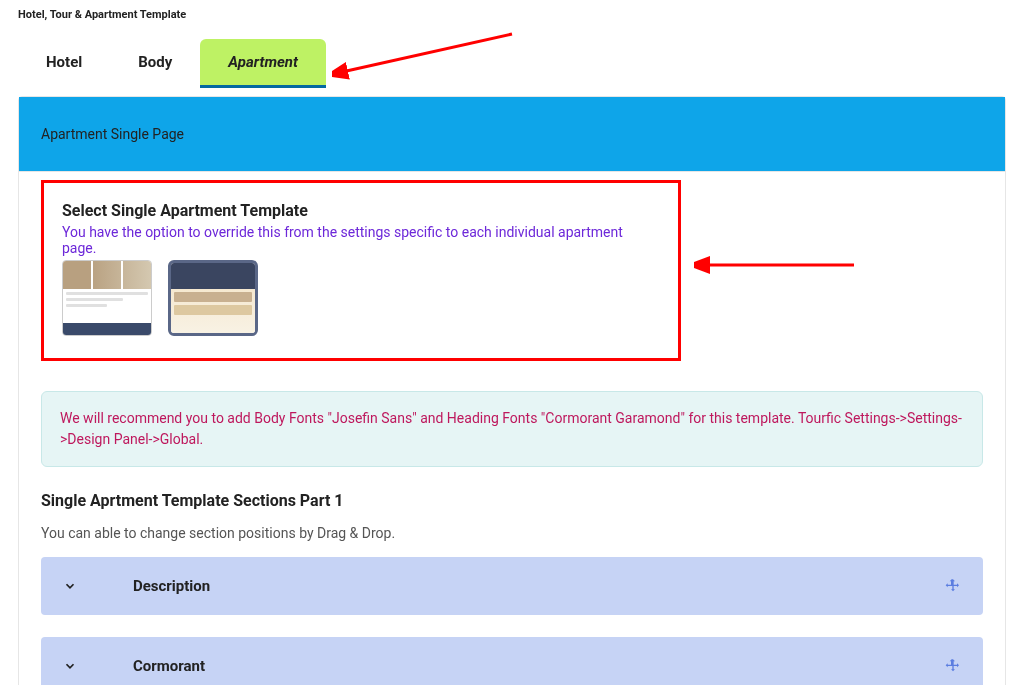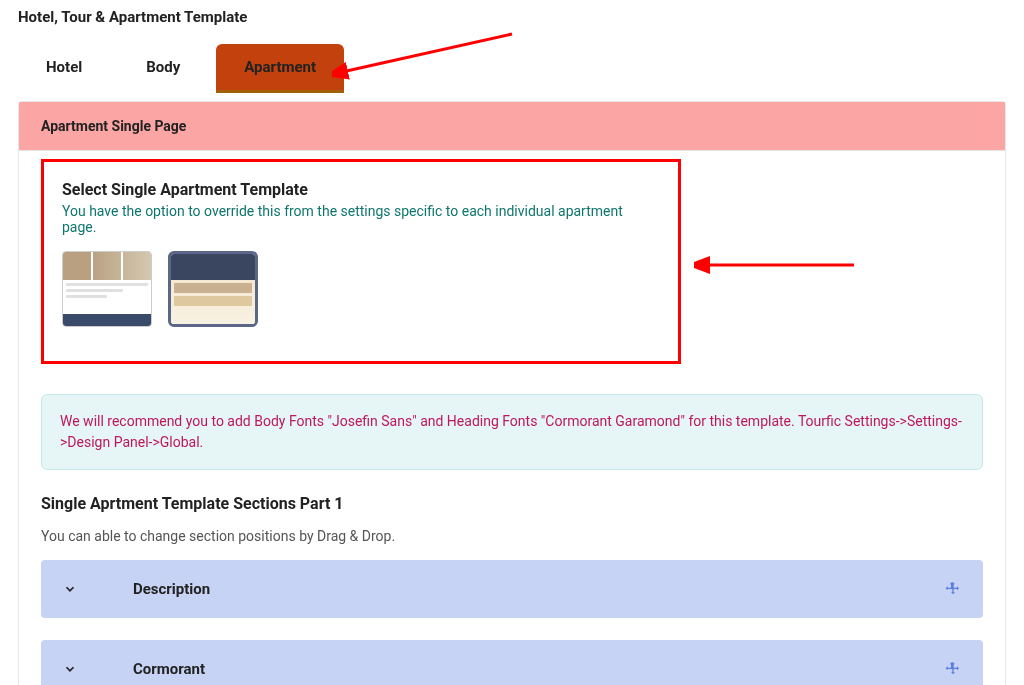--- a/index.html
+++ b/index.html
@@ -1,54 +1,55 @@
 <!DOCTYPE html>
 <html><head>
   <meta charset="utf-8">
   <style>
     * { margin: 0; padding: 0; box-sizing: border-box; }
     body { font-family: -apple-system, BlinkMacSystemFont, "Segoe UI", Roboto, sans-serif; background: #fff; color: #222; width: 1024px; }
     .container { padding: 0 18px 20px 18px; }
-    .page-title { font-size: 15px; font-weight: 700; padding: 8px 0 18px 0; }
-
-    .tabs { display: flex; gap: 8px; text-align: center; }
+    .page-title { font-size: 11px; font-weight: 700; padding: 8px 0 18px 0; }
+
+    .tabs { display: flex; gap: 0; text-align: center; }
     .tab {
       padding: 14px 28px;
       font-size: 15px;
       font-weight: 700;
       color: #222;
       cursor: pointer;
     }
     .tab.active {
-      background: #c2410c;
-      border-bottom: 3px solid #a16207;
+      background: #bef264;
+      border-bottom: 3px solid #0369a1;
       border-radius: 6px 6px 0 0;
+      font-style: italic;
     }
 
     .panel {
       border: 1px solid #e6e6e6;
       border-radius: 4px;
       margin-top: 8px;
     }
     .panel-header {
-      background: #fca5a5;
-      font-weight: 700;
+      background: #0ea5e9;
+      font-weight: 400;
       font-size: 14px;
-      padding: 16px 22px;
+      padding: 29px 22px;
       border-bottom: 1px solid #e6e6e6;
     }
 
     .highlight-box {
       margin: 8px 22px 10px 22px;
       border: 3px solid #ff0000;
-      padding: 18px 18px 34px 18px;
+      padding: 18px 18px 22px 18px;
       width: 640px;
     }
     .section-title { font-size: 16px; font-weight: 700; margin-bottom: 4px; }
-    .section-desc { font-size: 14px; color: #0f766e; margin-bottom: 16px; }
+    .section-desc { font-size: 14px; color: #6d28d9; margin-bottom: 4px; }
 
     .template-options { display: flex; gap: 16px; }
     .template-card {
       width: 90px;
       height: 76px;
       border: 1px solid #ccc;
       border-radius: 4px;
       background: #fff;
       overflow: hidden;
       display: flex;

